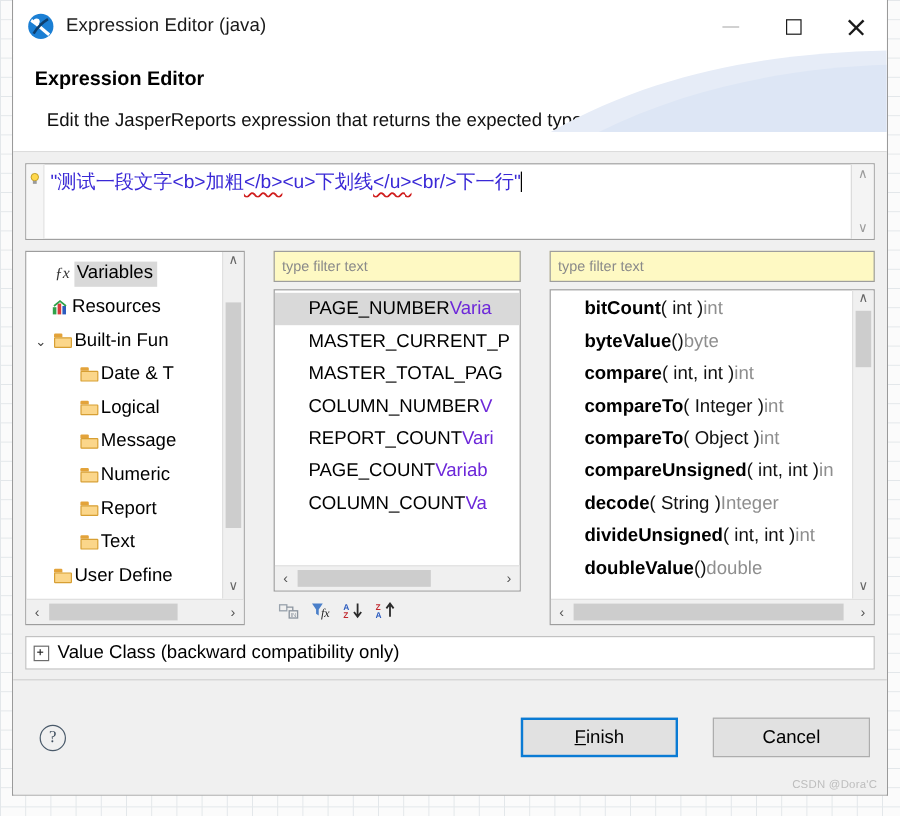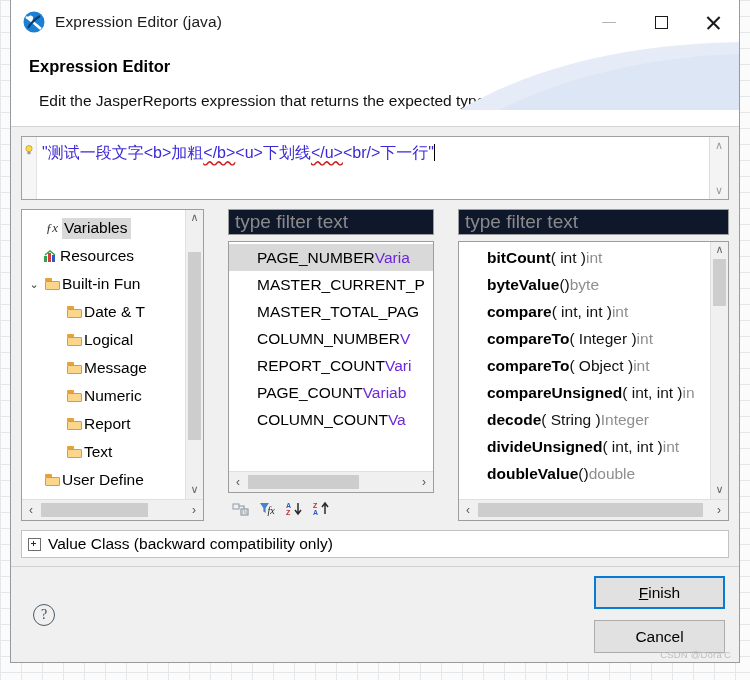--- a/index.html
+++ b/index.html
@@ -220,26 +220,26 @@
 
   .pane-mid, .pane-right {
     display: flex; flex-direction: column;
     margin-left: 9px;
   }
   .pane-mid { width: 206px; flex: none; }
   .pane-right { flex: 1; }
 
   .filter-box {
     height: 26px; flex: none;
-    background: #0f172a;
+    background: #fef9c3;
     border: 1px solid #9d9d9d;
     box-sizing: border-box;
     display: flex; align-items: center;
     padding-left: 6px;
-    font-size: 19px; color: #8a8a8a;
+    font-size: 12px; color: #8a8a8a;
   }
   .list-box {
     margin-top: 6px; flex: 1;
     background: #ffffff;
     border: 1px solid #9d9d9d;
     box-sizing: border-box;
     display: flex; flex-direction: column;
     overflow: hidden;
   }
   .list-inner { flex: 1; display: flex; overflow: hidden; }
@@ -295,21 +295,21 @@
     position: relative;
     background: #f0f0f0;
   }
   .help-ico {
     width: 22px; height: 22px; border-radius: 50%;
     border: 1.4px solid #4a5a6a; color: #3d4c5c;
     display: flex; align-items: center; justify-content: center;
     font-size: 14px; font-family: "Liberation Serif", serif;
     box-sizing: border-box; cursor: pointer;
   }
-  .btns { margin-left: auto; display: flex; gap: 11px; flex-direction: column; }
+  .btns { margin-left: auto; display: flex; gap: 29px; }
   .btn {
     width: 131px; height: 33px;
     background: #e1e1e1; border: 1px solid #adadad;
     font-size: 15.5px; color: #000;
     display: flex; align-items: center; justify-content: center;
     box-sizing: border-box; cursor: default;
   }
   .btn.primary {
     border: 2px solid #0a7bd4; background: #e1e1e1;
   }

